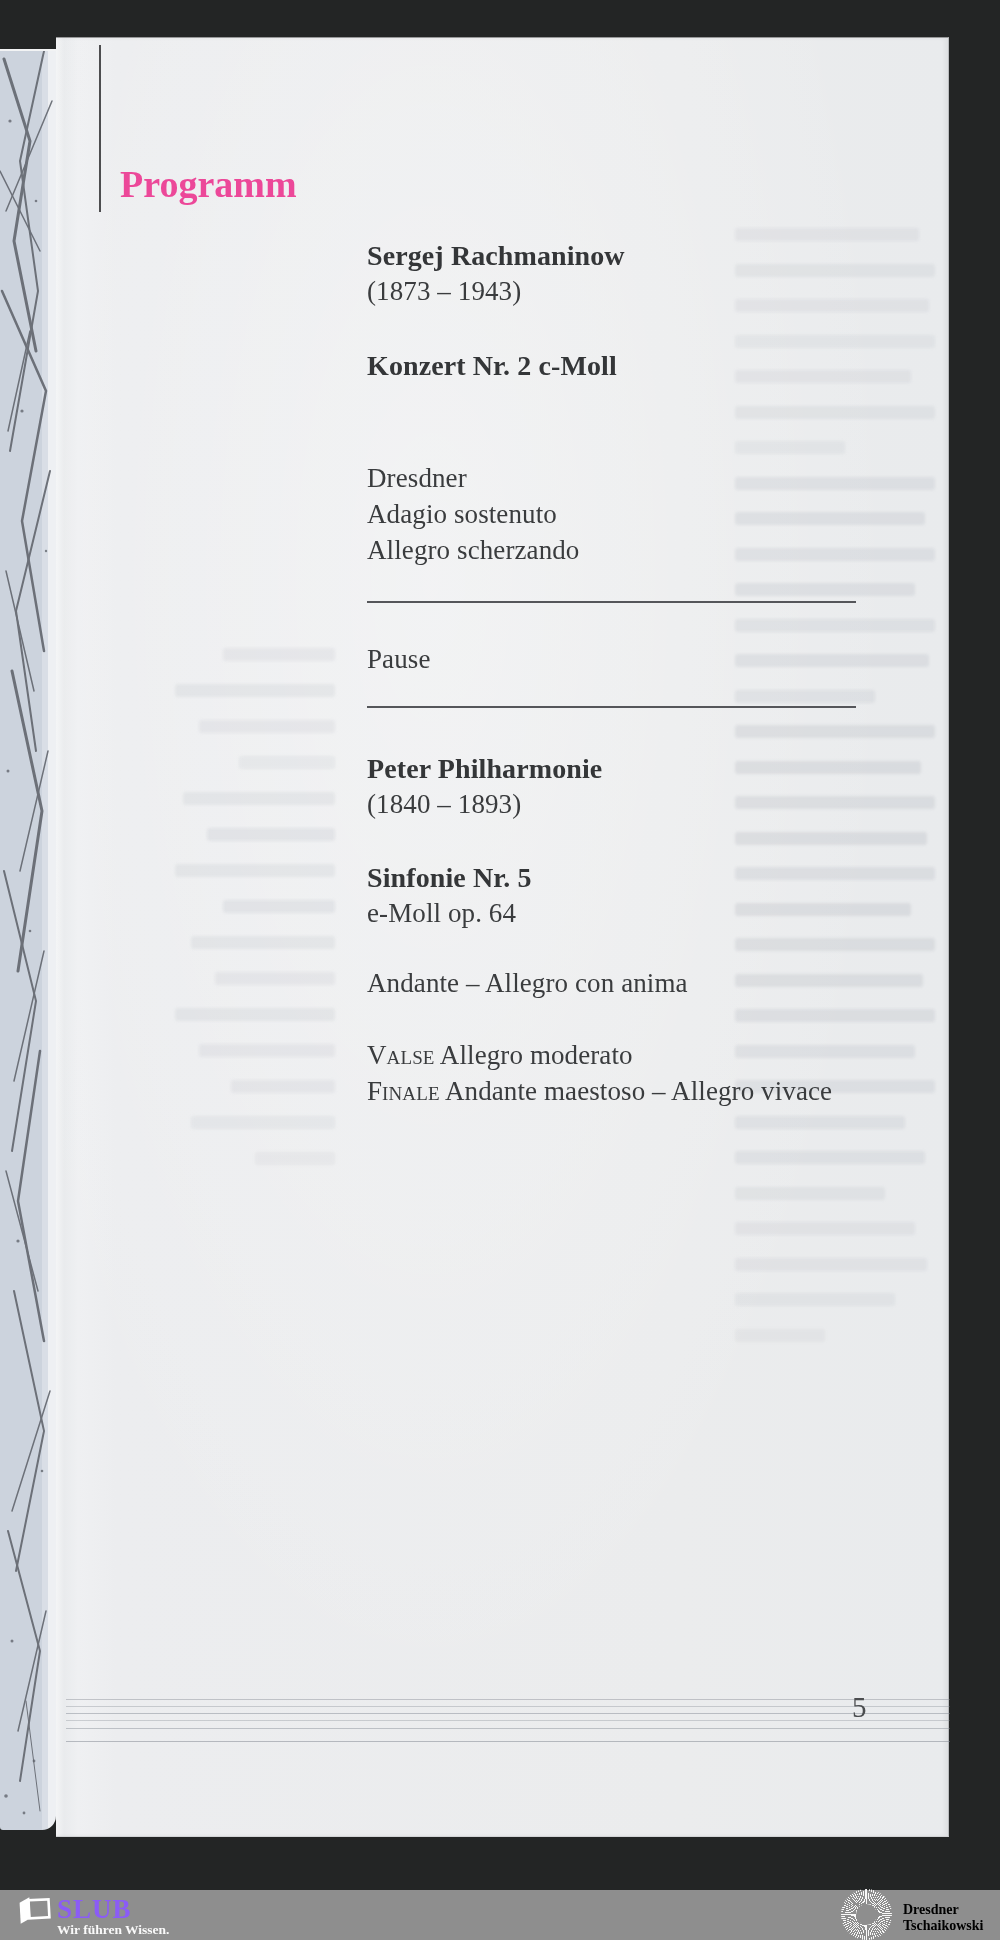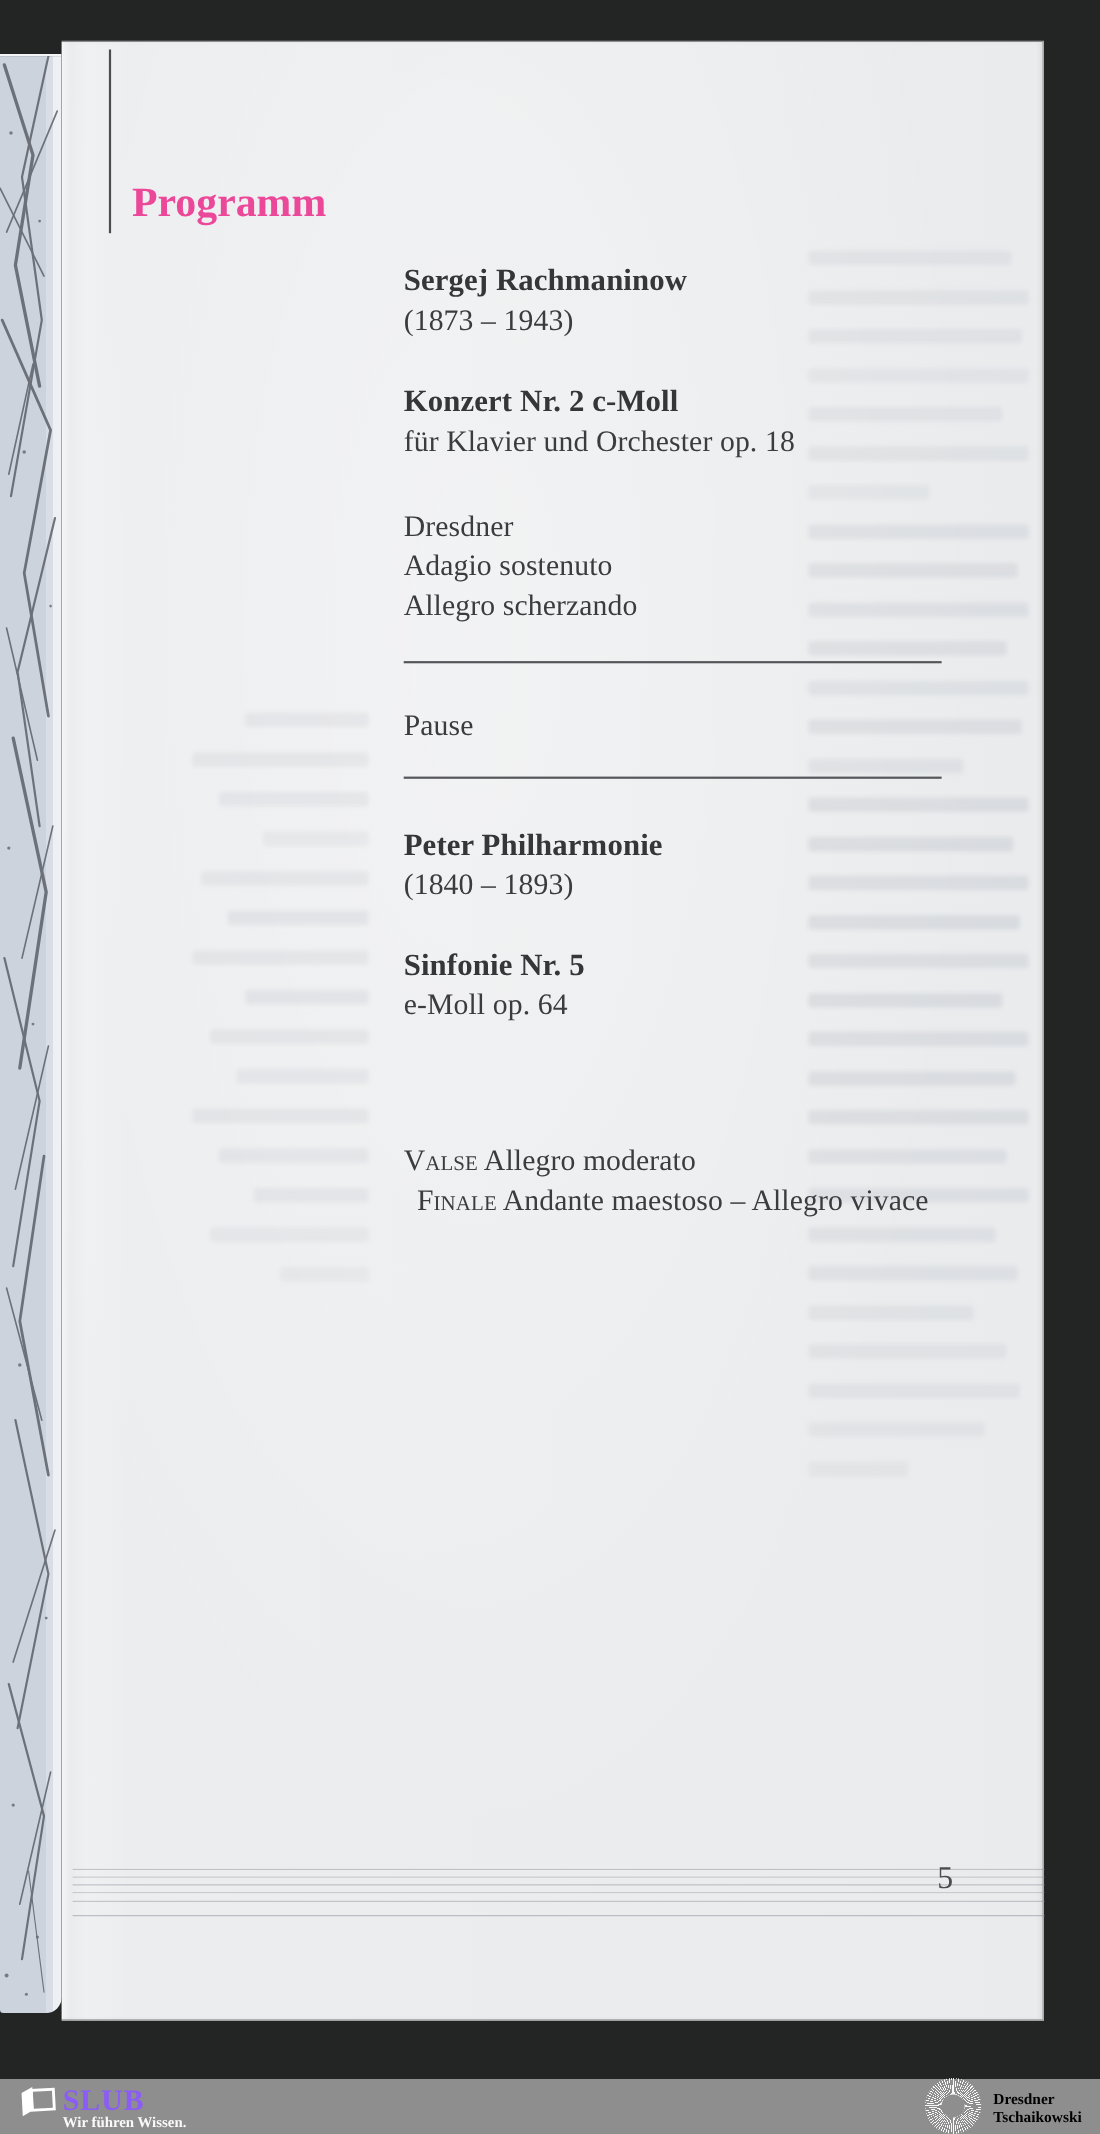--- a/index.html
+++ b/index.html
@@ -173,35 +173,35 @@
       <div class="ghost-line" style="top: 1116px; width: 144px; opacity: 0.09; right: 0px;"></div>
       <div class="ghost-line" style="top: 1152px; width: 80px; opacity: 0.08; right: 0px;"></div>
     </div>
 
   <div class="vrule"></div>
   <div class="heading">Programm</div>
 
   <div class="t bd" style="left:367px; top:242px;">Sergej Rachmaninow</div>
   <div class="t" style="left:367px; top:278px;">(1873 – 1943)</div>
   <div class="t bd" style="left:367px; top:352px;">Konzert Nr. 2 c-Moll</div>
-  <div class="t" style="left:367px; top:388px;">für Klavier und Orchester op. 18</div>
   <div class="t" style="left:367px; top:465px;">Dresdner</div>
   <div class="t" style="left:367px; top:501px;">Adagio sostenuto</div>
   <div class="t" style="left:367px; top:537px;">Allegro scherzando</div>
 
   <div class="hr" style="top:601px;"></div>
   <div class="t" style="left:367px; top:646px;">Pause</div>
   <div class="hr" style="top:706px;"></div>
 
   <div class="t bd" style="left:367px; top:755px;">Peter Philharmonie</div>
   <div class="t" style="left:367px; top:791px;">(1840 – 1893)</div>
   <div class="t bd" style="left:367px; top:864px;">Sinfonie Nr. 5</div>
   <div class="t" style="left:367px; top:900px;">e-Moll op. 64</div>
+  <div class="t" style="left:367px; top:970px;"><span class="sc"></span><span>Andante – Allegro con anima</span></div>
   <div class="t" style="left:367px; top:1042px;"><span class="sc">Valse</span><span> Allegro moderato</span></div>
-  <div class="t" style="left:367px; top:1078px;margin-left:12px;"><span class="sc">Finale</span><span> Andante maestoso – Allegro vivace</span></div>
+  <div class="t" style="left:367px; top:1078px;"><span class="sc">Finale</span><span> Andante maestoso – Allegro vivace</span></div>
 
   <div>
       <div class="foot-line" style="top: 1699px; opacity: 0.4;"></div>
       <div class="foot-line" style="top: 1706px; opacity: 0.34;"></div>
       <div class="foot-line" style="top: 1713px; opacity: 0.45;"></div>
       <div class="foot-line" style="top: 1720px; opacity: 0.32;"></div>
       <div class="foot-line" style="top: 1728px; opacity: 0.42;"></div>
       <div class="foot-line" style="top: 1741px; opacity: 0.5;"></div>
     </div>
   <div class="pagenum">5</div>

